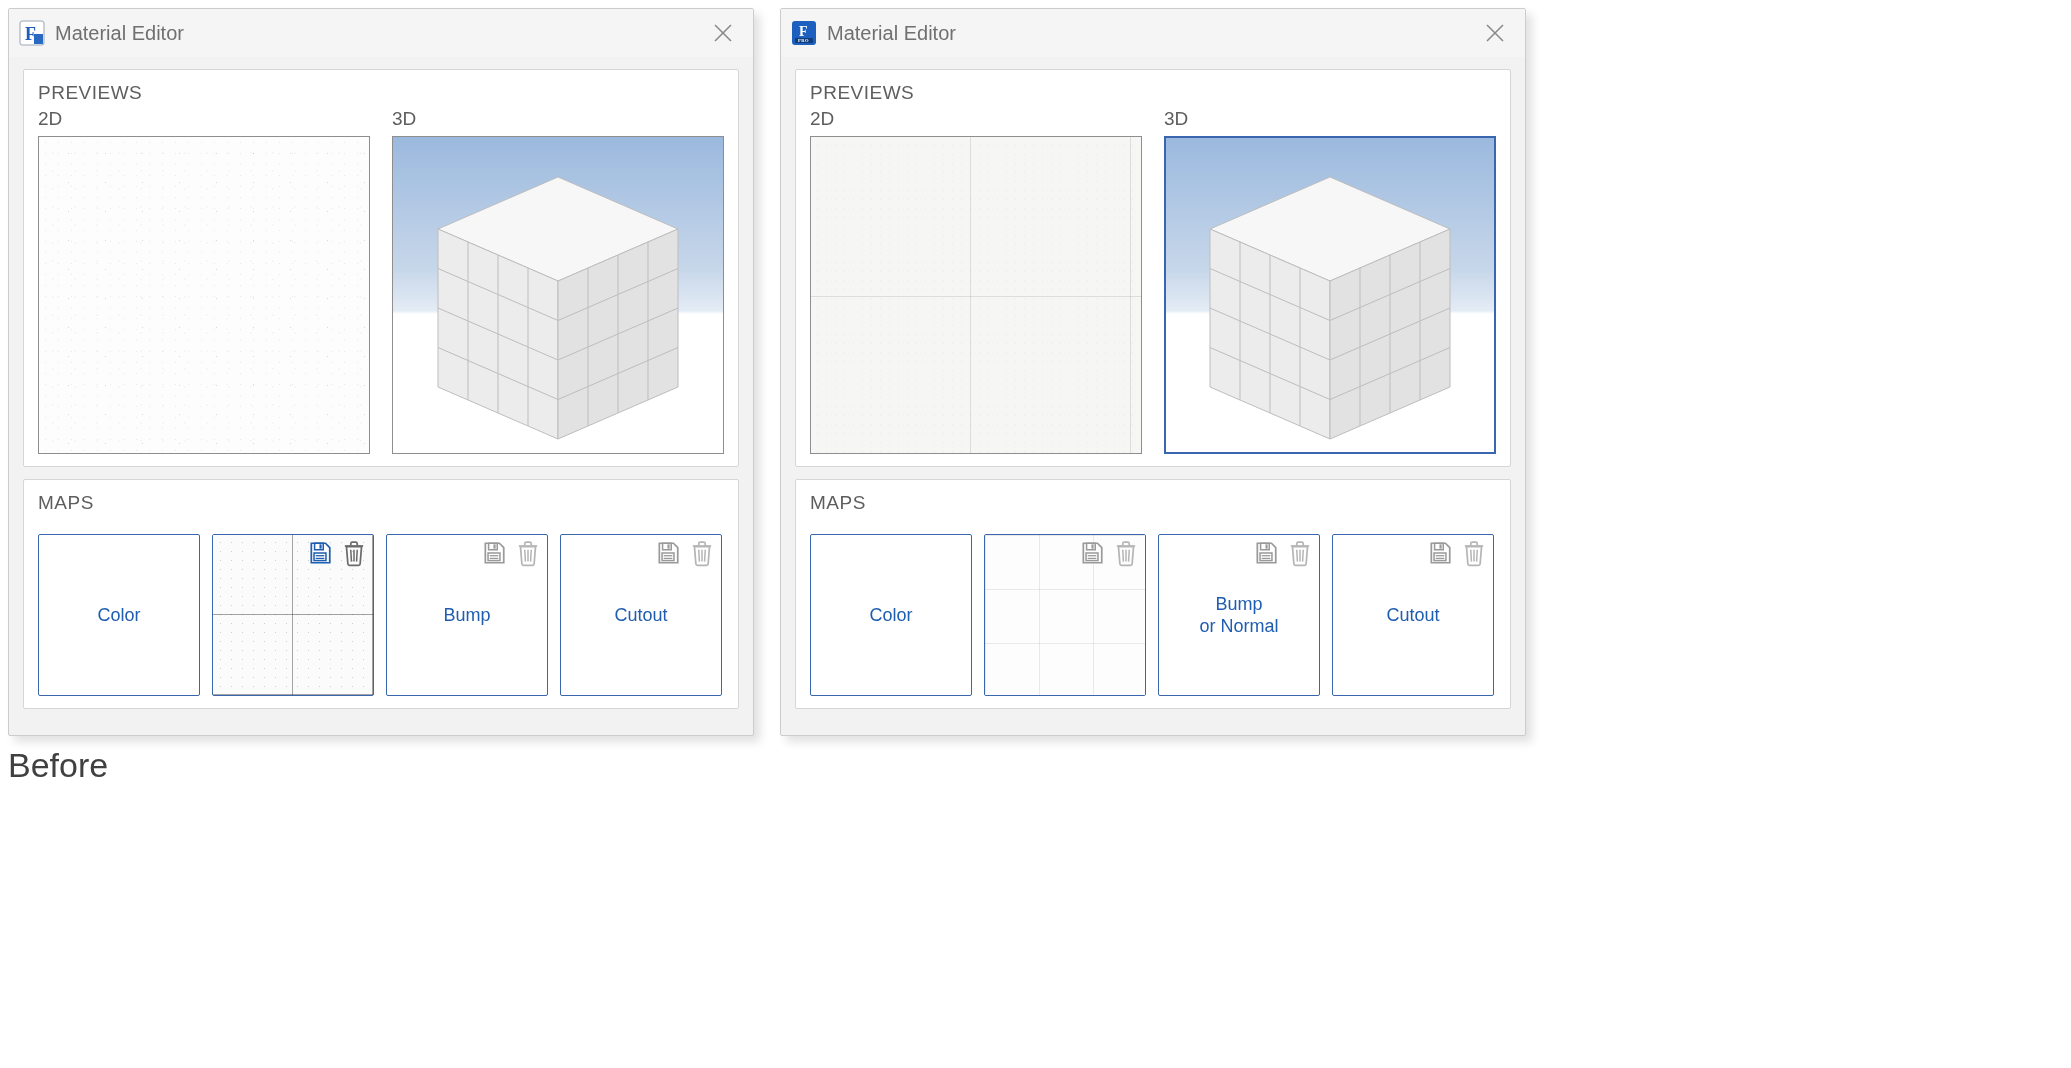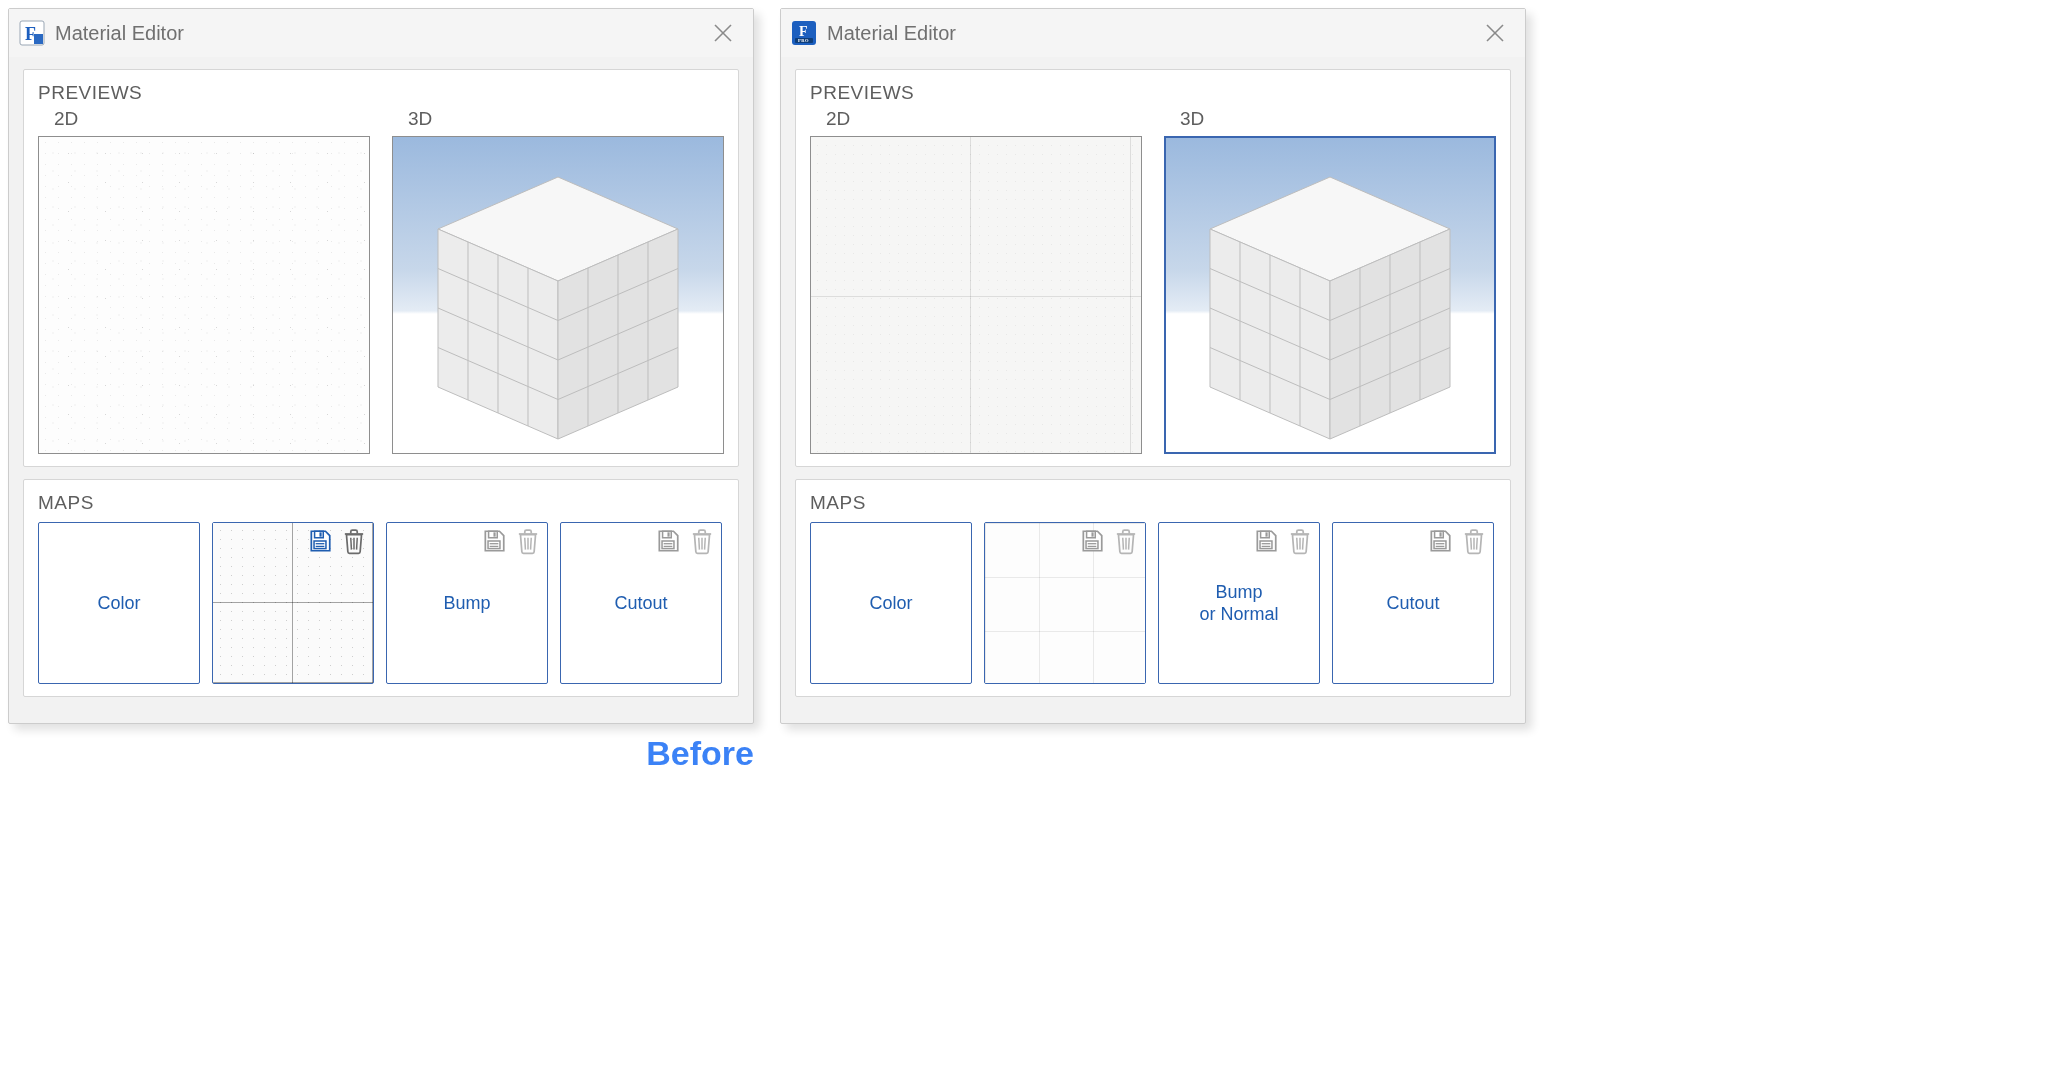--- a/index.html
+++ b/index.html
@@ -69,21 +69,20 @@
   }
   .preview-row {
     display: flex;
     gap: 22px;
   }
   .preview-col { flex: 1; }
   .preview-label {
     font-size: 19px;
     color: #5e5e5e;
     margin-bottom: 6px;
-    margin-left: 16px;
   }
   .preview-box {
     width: 100%;
     height: 318px;
     border: 1px solid #8e8e8e;
     position: relative;
     overflow: hidden;
   }
   .preview-box.selected {
     border: 2px solid #3a66b0;
@@ -118,21 +117,21 @@
   }
   .cube-svg {
     position:absolute;
     left: 50%; top: 50%;
     transform: translate(-50%, -48%);
   }
   
   .maps-row {
     display: flex;
     gap: 12px;
-    margin-top: 8px;
+    margin-top: 20px;
   }
   .map-slot {
     width: 162px;
     height: 162px;
     border: 1px solid #3a66b0;
     border-radius: 2px;
     background: #ffffff;
     position: relative;
     display: flex;
     align-items: center;
@@ -165,24 +164,24 @@
     background-position: -1px 0, 0 -1px, 2px 3px;
   }
   .thumb-tile-light {
     background-color:#fdfdfd;
     background-image:
       linear-gradient(to right, rgba(0,0,0,0.08) 1px, transparent 1px),
       linear-gradient(to bottom, rgba(0,0,0,0.08) 1px, transparent 1px);
     background-size: 54px 54px, 54px 54px;
   }
   .caption {
-    text-align: right;
+    text-align: left;
     font-size: 34px;
-    font-weight: 700;
-    color: #3b82f6;
+    font-weight: 400;
+    color: #404040;
     margin-top: 10px;
   }
   .pane { display:flex; flex-direction:column; }
 </style>
 </head>
 <body>
 
 <div class="windows-row" id="root">
   <div class="pane">
     <div class="dialog">

